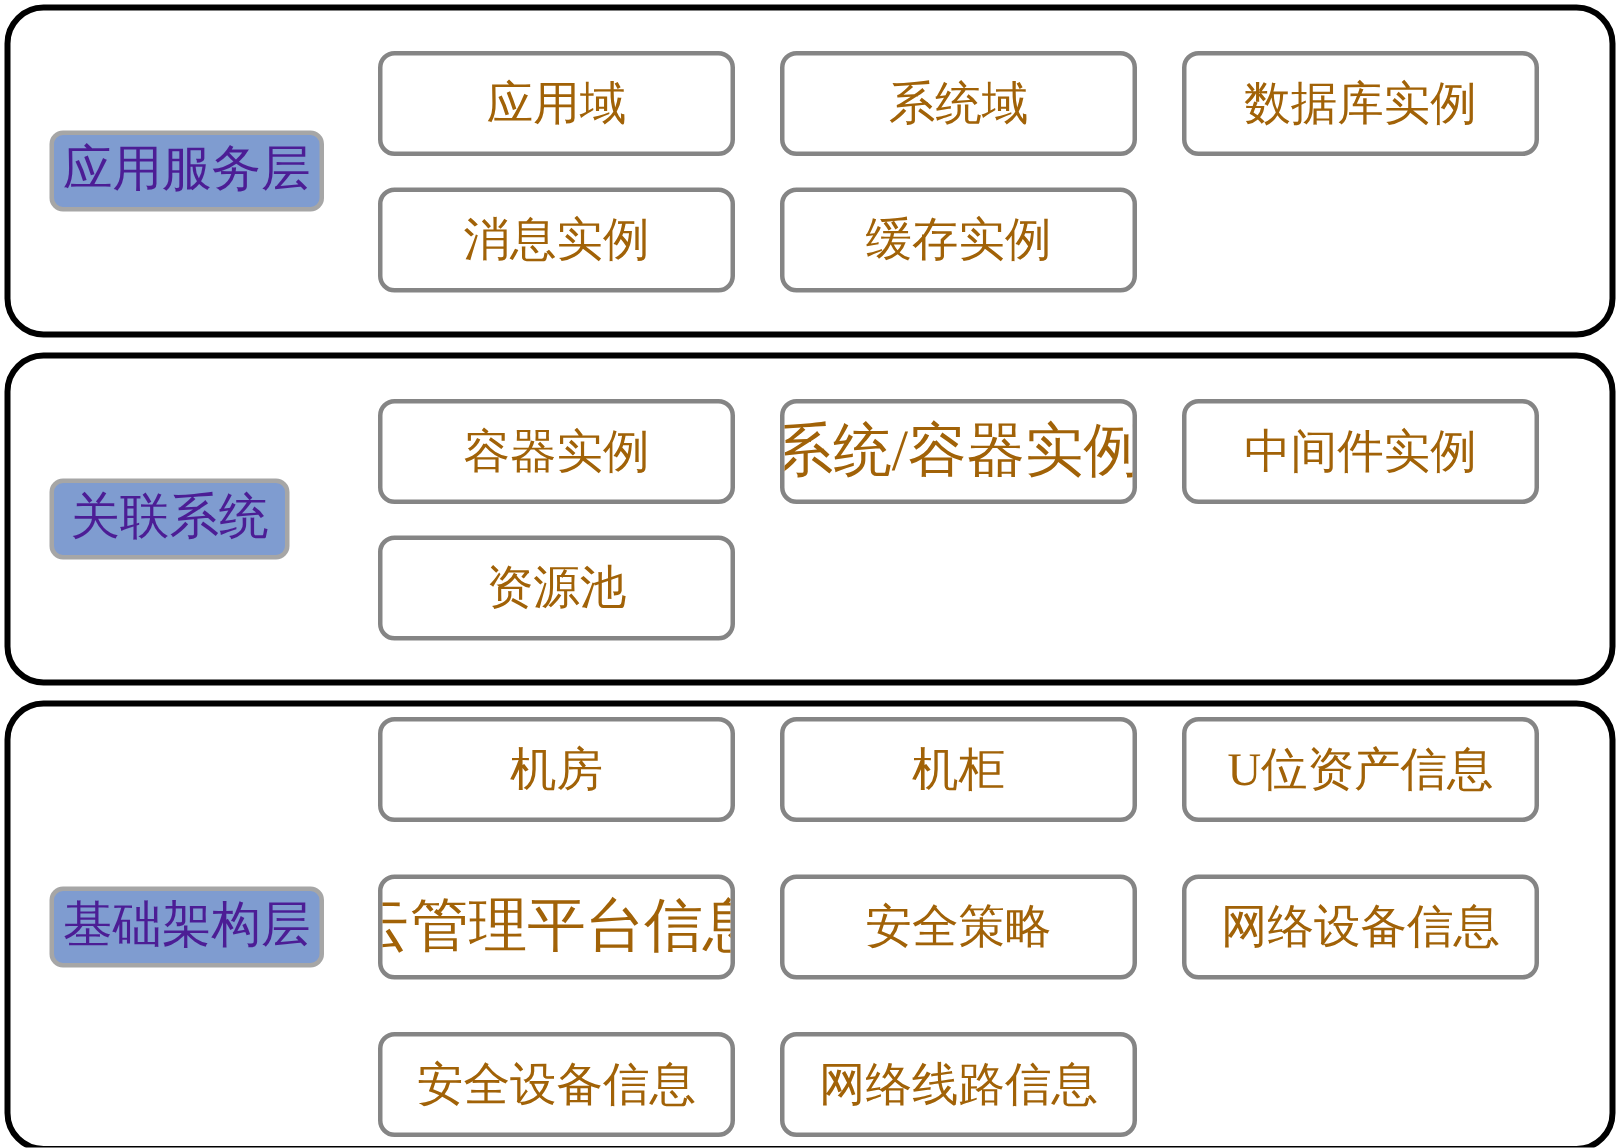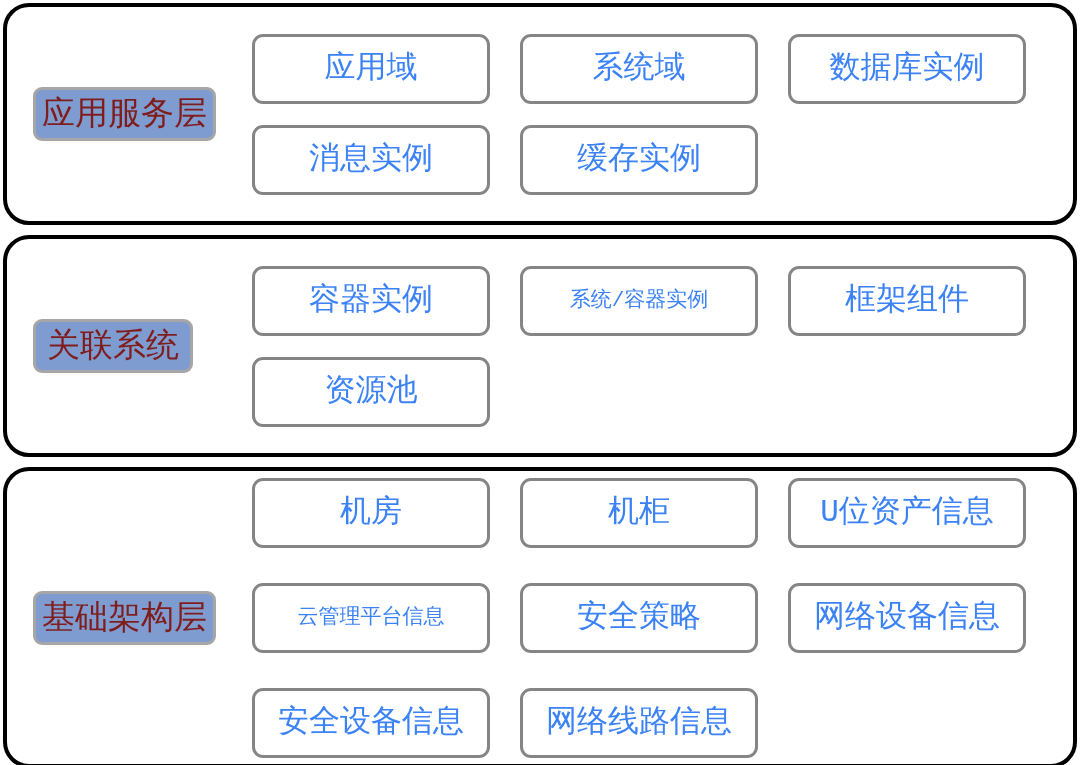--- a/index.html
+++ b/index.html
@@ -50,21 +50,21 @@
     padding-left: 26px;
     box-sizing: border-box;
   }
   .layer-label {
     box-sizing: border-box;
     min-width: 160px;
     padding: 4px 6px 6px 6px;
     background: #7f9cd0;
     border: 3px solid #a6a6a6;
     border-radius: 9px;
-    color: #7f1d1d;
+    color: #4c1d95;
     font-size: 33px;
     line-height: 38px;
     text-align: center;
     letter-spacing: 0px;
     white-space: nowrap;
   }
 
   
   .layer-grid {
     flex: 1 1 auto;
@@ -89,26 +89,25 @@
   .item-box {
     box-sizing: border-box;
     border: 3px solid #858585;
     border-radius: 11px;
     background: #ffffff;
     display: flex;
     align-items: center;
     justify-content: center;
     font-size: 31px;
     line-height: 34px;
-    color: #3b82f6;
+    color: #a16207;
     white-space: nowrap;
     overflow: hidden;
-    font-family: Liberation Mono, monospace;
   }
-  .item-box.tight { font-size: 21px; }
+  .item-box.tight { font-size: 39px; }
 </style>
 </head>
 <body>
 
 <div id="diagram">
 
   <section class="layer layer-1">
     <div class="layer-label-wrap">
       <div class="layer-label">应用服务层</div>
     </div>
@@ -121,21 +120,21 @@
     </div>
   </section>
 
   <section class="layer layer-2">
     <div class="layer-label-wrap">
       <div class="layer-label">关联系统</div>
     </div>
     <div class="layer-grid">
       <div class="item-box">容器实例</div>
       <div class="item-box tight">系统/容器实例</div>
-      <div class="item-box">框架组件</div>
+      <div class="item-box">中间件实例</div>
       <div class="item-box">资源池</div>
     </div>
   </section>
 
   <section class="layer layer-3">
     <div class="layer-label-wrap">
       <div class="layer-label">基础架构层</div>
     </div>
     <div class="layer-grid">
       <div class="item-box">机房</div>

